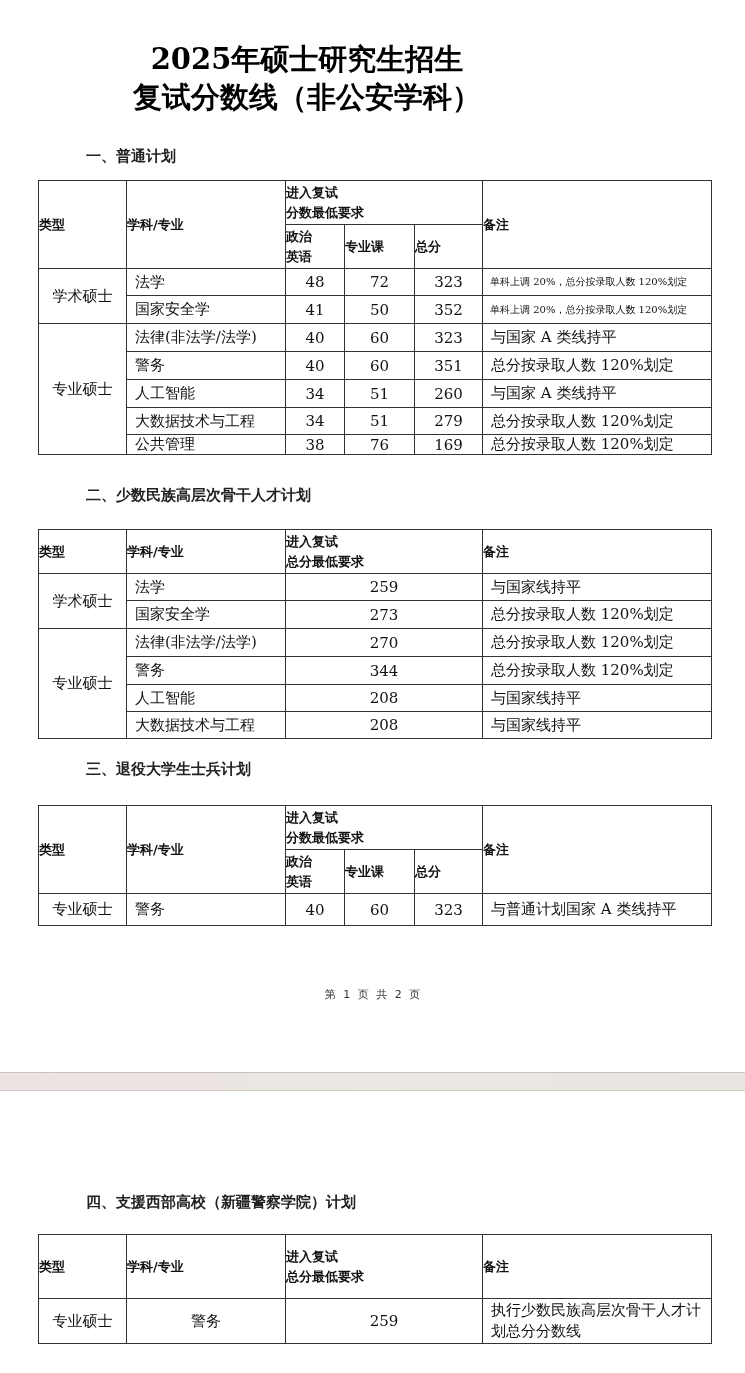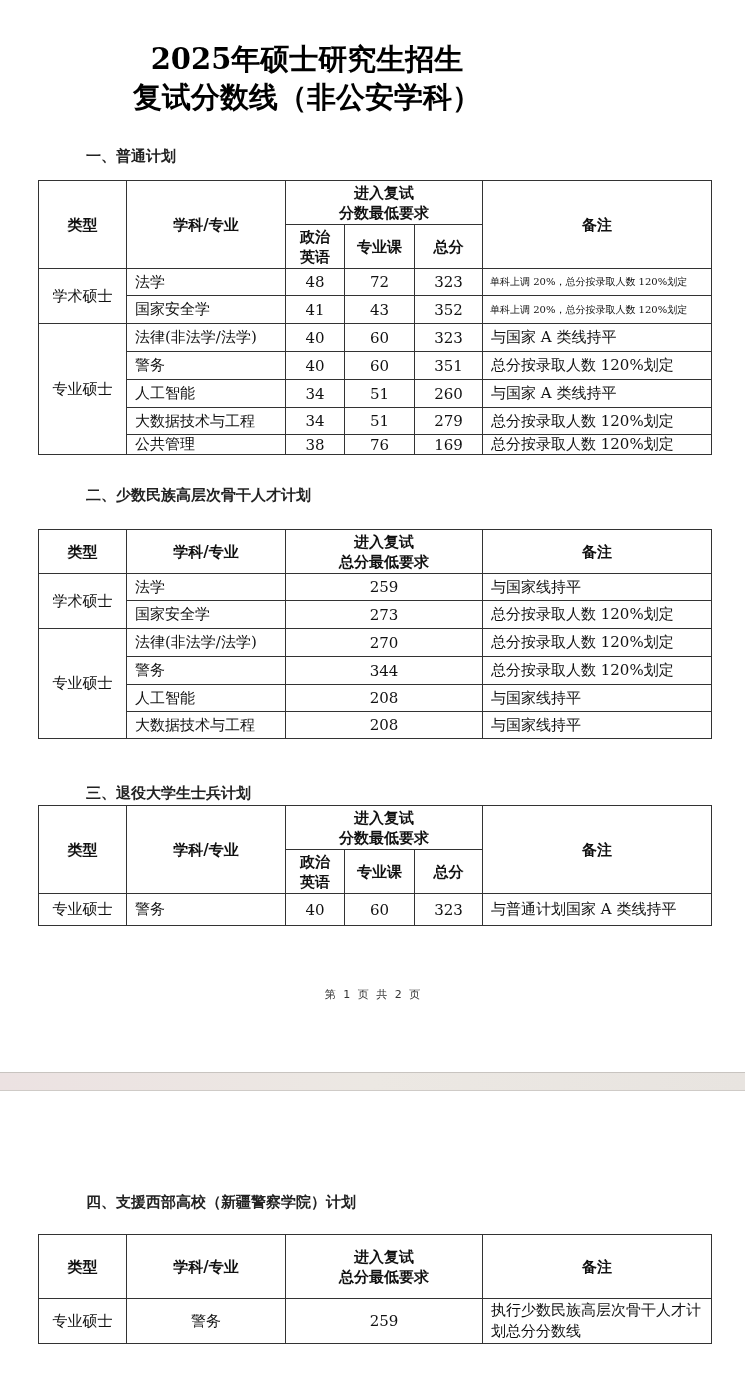--- a/index.html
+++ b/index.html
@@ -3,21 +3,21 @@
 <meta charset="utf-8">
 <style>
   html, body { margin:0; padding:0; background:#ffffff; }
   body { width:745px; height:1373px; position:relative; overflow:hidden;
          font-family:"DejaVu Serif","Liberation Serif",serif; color:#111; }
   .title { position:absolute; left:0; width:614px; text-align:center;
            font-family:"DejaVu Serif",serif; font-weight:bold; font-size:29px; line-height:38px; color:#000; }
   .section { position:absolute; left:86px; font-family:"DejaVu Sans",sans-serif; font-size:15px; font-weight:bold; color:#222; }
   table { position:absolute; left:38px; width:673px; border-collapse:collapse; table-layout:fixed; }
   td, th { border:1px solid #333; padding:0; font-size:15px; font-weight:normal; vertical-align:middle; }
-  th { font-family:"DejaVu Sans",sans-serif; font-weight:bold; font-size:15px; text-align:center; line-height:20px; }
+  th { font-family:"DejaVu Sans",sans-serif; font-weight:bold; font-size:13px; text-align:left; line-height:20px; }
   td.c { text-align:center; }
   td.l { text-align:left; padding-left:8px; }
   td.small { font-size:10px; padding-left:7px; text-align:left; }
   td.wrap { line-height:21px; padding-left:8px; text-align:left; }
   .footer { position:absolute; top:987px; left:0; width:745px; text-align:center; font-size:11px; color:#333;
             font-family:"DejaVu Sans",sans-serif; word-spacing:4px; }
   .sep { position:absolute; left:0; top:1072px; width:745px; height:17px;
          background:linear-gradient(90deg,#ece2e2,#ece8e3 50%,#e8e4e0); border-top:1px solid #c8c4c0; border-bottom:1px solid #cfcbc7; }
 </style>
 </head>
@@ -54,21 +54,21 @@
     <td class="c" rowspan="2">学术硕士</td>
     <td class="l">法学</td>
     <td class="c">48</td>
     <td class="c">72</td>
     <td class="c">323</td>
     <td class="small">单科上调 20%，总分按录取人数 120%划定</td>
   </tr>
   <tr style="height:28px">
     <td class="l">国家安全学</td>
     <td class="c">41</td>
-    <td class="c">43</td>
+    <td class="c">50</td>
     <td class="c">352</td>
     <td class="small">单科上调 20%，总分按录取人数 120%划定</td>
   </tr>
   <tr style="height:28px">
     <td class="c" rowspan="5">专业硕士</td>
     <td class="l">法律(非法学/法学)</td>
     <td class="c">40</td>
     <td class="c">60</td>
     <td class="c">323</td>
     <td class="l">与国家 A 类线持平</td>
@@ -148,21 +148,21 @@
     <td class="l">与国家线持平</td>
   </tr>
   <tr style="height:27px">
     <td class="l">大数据技术与工程</td>
     <td class="c">208</td>
     <td class="l">与国家线持平</td>
   </tr>
 </tbody>
   </table>
 
-<div class="section" style="top:784px;">三、退役大学生士兵计划</div>
+<div class="section" style="top:760px;">三、退役大学生士兵计划</div>
 <table style="top:805px;">
   <colgroup>
       <col style="width:88px">
       <col style="width:159px">
       <col style="width:59px">
       <col style="width:70px">
       <col style="width:68px">
       <col style="width:229px">
     </colgroup>
   <tbody>

